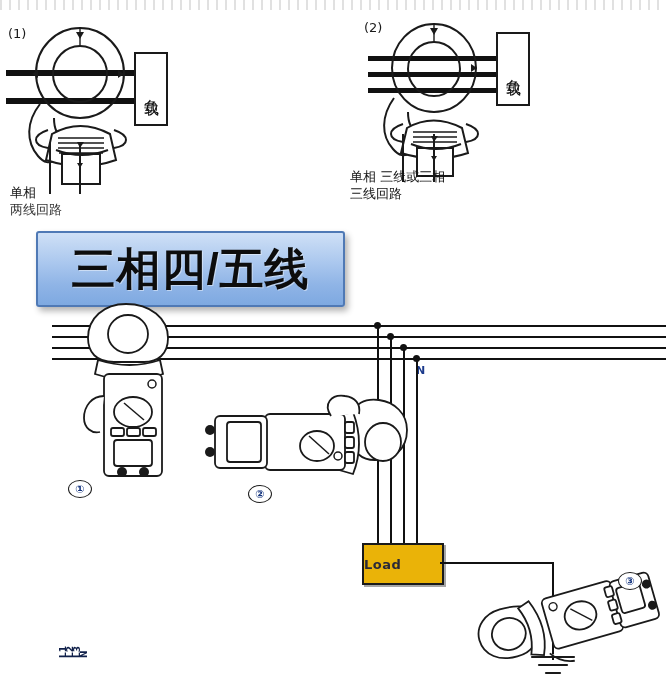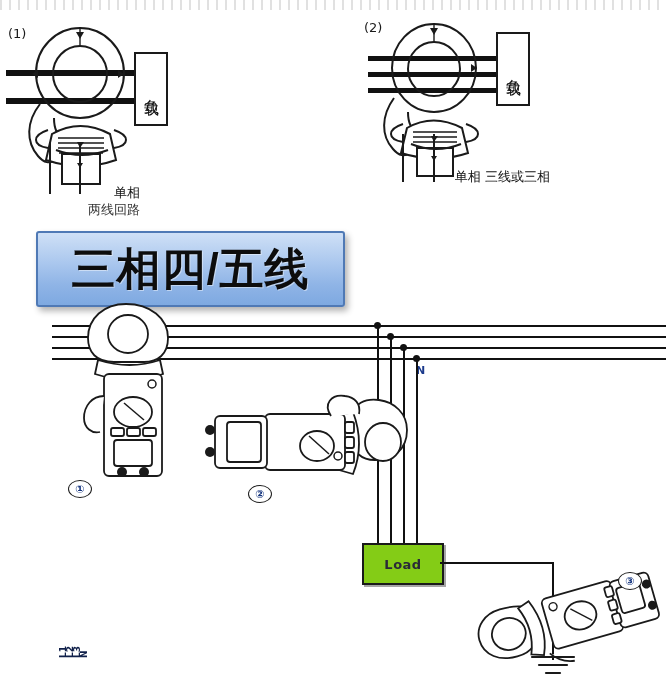--- a/index.html
+++ b/index.html
@@ -15,21 +15,21 @@
   .noise{position:absolute;top:0;left:0;width:666px;height:10px;opacity:.28;
     background:
       repeating-linear-gradient(90deg,
         rgba(90,90,90,.65) 0px, rgba(90,90,90,.65) 2px,
         rgba(255,255,255,0) 2px, rgba(255,255,255,0) 9px);
   }
 
   
   .panel-num{font-size:13px;color:#1a1a1a;}
   .cn{font-family:"DejaVu Sans","Liberation Sans",sans-serif;color:#111;}
-  .cap{font-size:13px;line-height:17px;text-align:right;color:#111;}
+  .cap{font-size:13px;line-height:17px;text-align:left;color:#111;}
   .cap.blur{filter:blur(.45px);opacity:.88;}
 
   
   .loadbox-v{
     border:2px solid #1a1a1a;background:#fff;
     display:flex;align-items:center;justify-content:center;
   }
   .loadbox-v span{
     writing-mode:vertical-rl;text-orientation:upright;
     font-size:15px;letter-spacing:2px;color:#111;
@@ -63,22 +63,22 @@
   }
   .n-label{font-size:11px;font-weight:700;color:#1b3a8c;}
 
   .circnum{
     width:22px;height:16px;border:1.6px solid #1a1a1a;border-radius:50%;
     display:flex;align-items:center;justify-content:center;
     font-size:11px;font-weight:700;color:#14347e;background:#fff;
   }
 
   .loadbox-h{
-    border:2px solid #1a1a1a;background:#84cc16;
-    display:flex;align-items:center;justify-content:center;
+    border:2px solid #1a1a1a;background:#eab308;
+    display:flex;align-items:center;
     box-shadow:2px 2px 0 rgba(0,0,0,.35);
   }
   .loadbox-h span{font-size:13px;font-weight:700;color:#2a2a38;letter-spacing:.5px;}
 
   svg{display:block;overflow:visible;}
 </style>
 </head>
 <body>
 
 <div class="stage">
@@ -166,20 +166,21 @@
     </svg>
 
     <div class="abs loadbox-v" style="left:156px;top:22px;width:30px;height:70px;">
       <span class="cn">负载</span>
     </div>
 
     <div class="abs" style="left:62px;top:124px;width:2px;height:48px;background:#1a1a1a;"></div>
     <div class="abs" style="left:93px;top:124px;width:2px;height:48px;background:#1a1a1a;"></div>
 
     <div class="abs cap" style="left:10px;top:158px;width:200px;">单相 三线或三相</div>
+    <div class="abs cap" style="left:10px;top:175px;width:200px;">三线回路</div>
   </div>
 
   <div class="abs banner">
     <span class="cn">三相四/五线</span>
   </div>
 
   <div class="abs" style="left:0;top:300px;width:666px;height:387px;">
 
     <div class="abs" style="left:58px;top:358px;">
       <div class="phase-label">L1</div>

